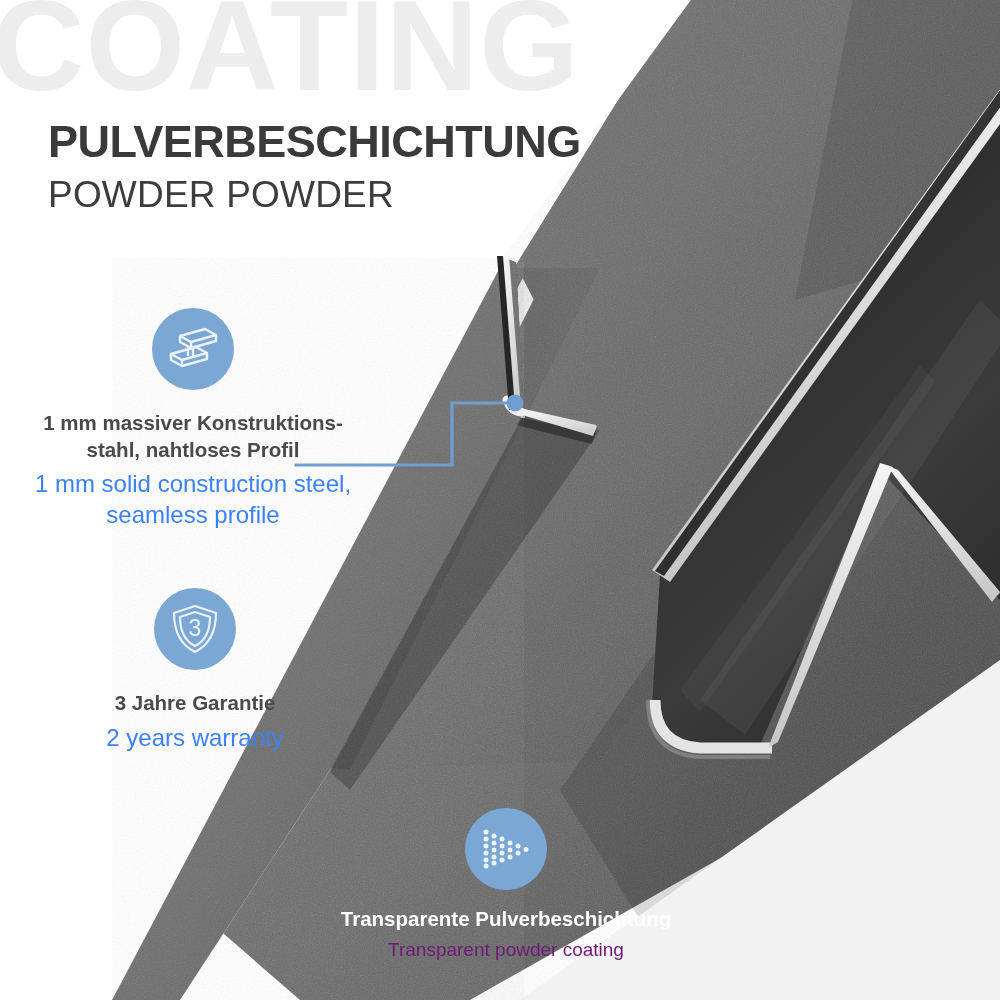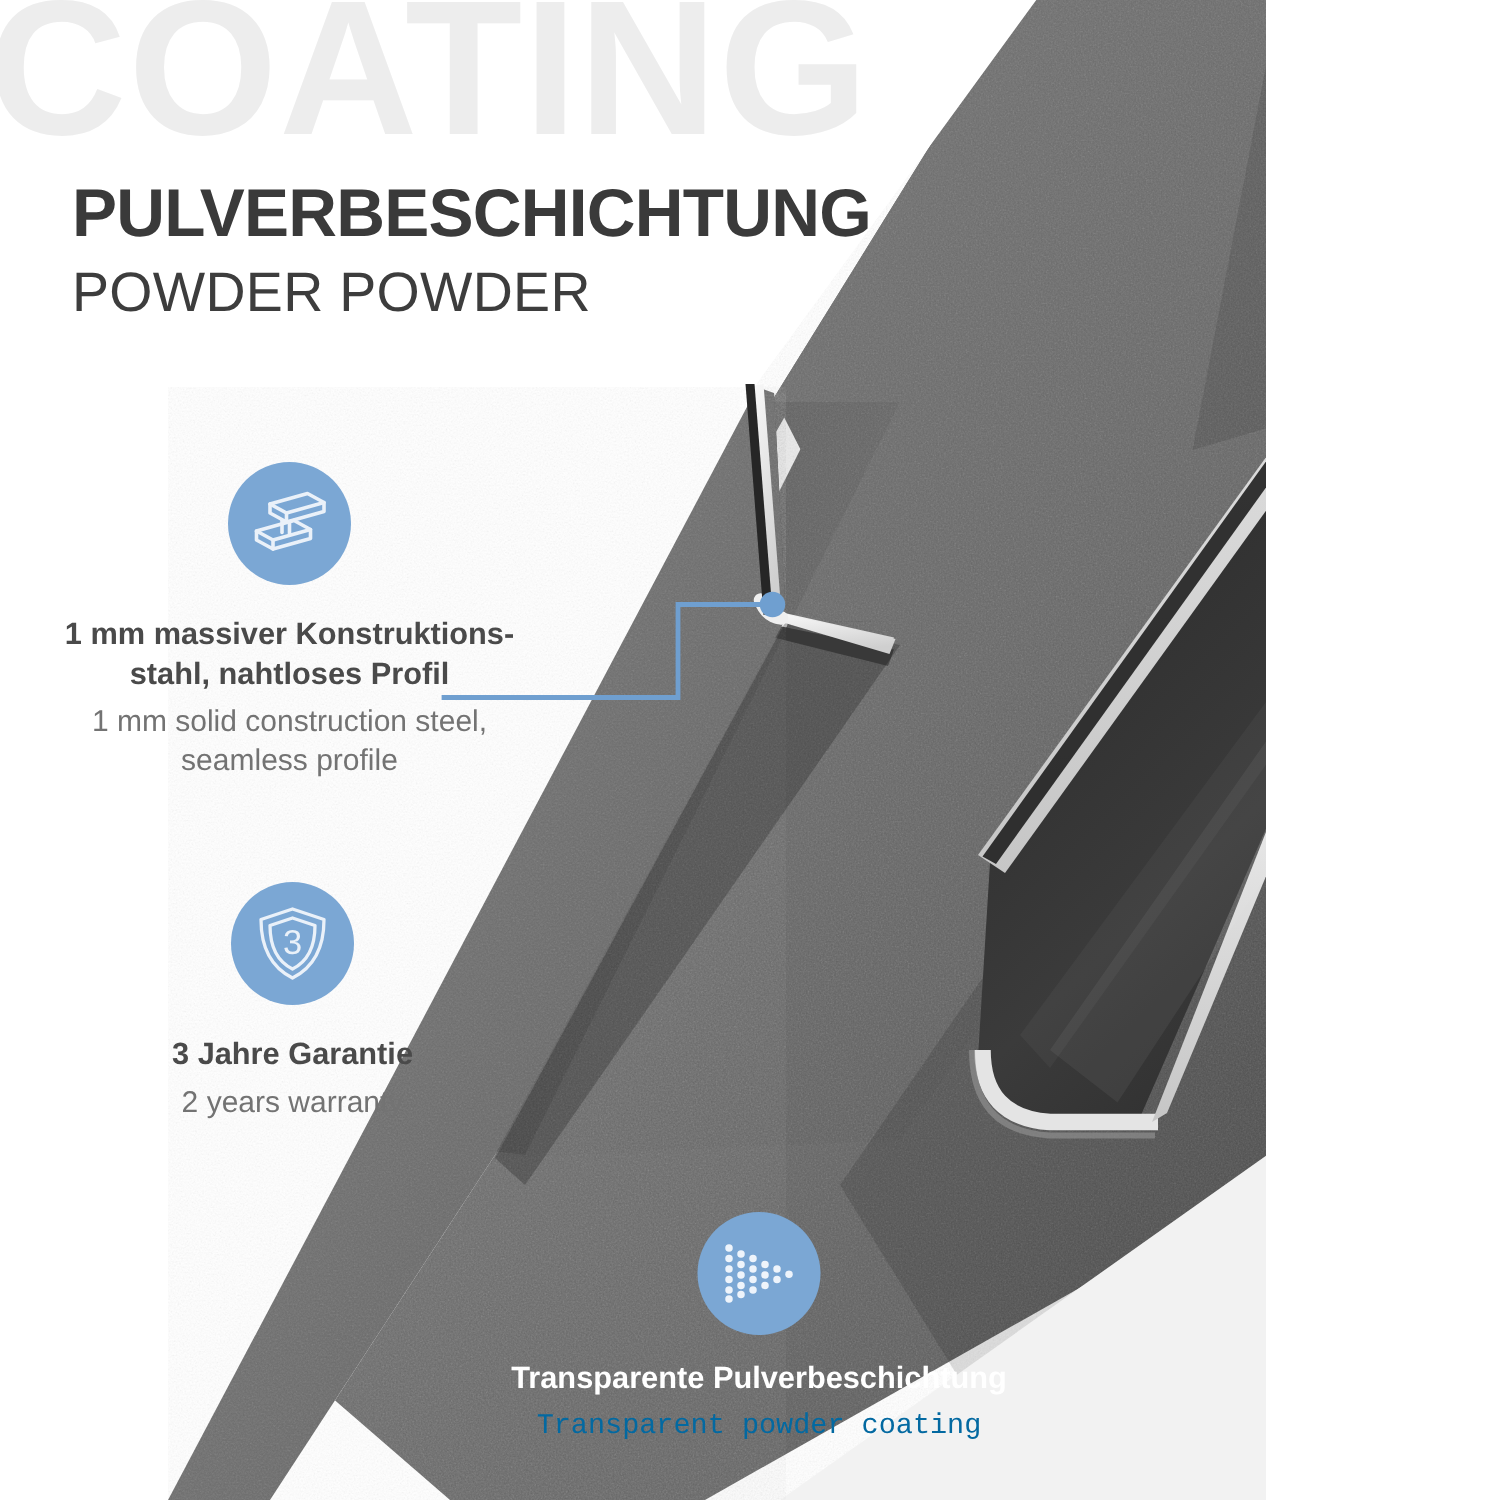--- a/index.html
+++ b/index.html
@@ -5,21 +5,21 @@
   html, body {
     margin: 0;
     padding: 0;
     background: #ffffff;
   }
   body {
     font-family: "Liberation Sans", sans-serif;
   }
   .canvas {
     position: relative;
-    width: 844px;
+    width: 1000px;
     height: 1000px;
     overflow: hidden;
     background: #ffffff;
   }
 
   
   .photo-layer {
     position: absolute;
     inset: 0;
     width: 1000px;
@@ -81,36 +81,36 @@
   .feature-de {
     font-size: 20.5px;
     font-weight: 700;
     color: #4a4a4a;
     line-height: 1.3;
     margin-top: 20px;
     white-space: pre-line;
     text-align: center;
   }
   .feature-en {
-    font-size: 20px;
+    font-size: 24px;
     font-weight: 400;
-    color: #737373;
+    color: #3b82f6;
     line-height: 1.3;
     margin-top: 5px;
     white-space: pre-line;
   }
 
   
   #feature-steel { left: 28px; top: 308px; width: 330px; }
   
   #feature-warranty { left: 75px; top: 588px; width: 240px; }
   
   #feature-coating { left: 320px; top: 808px; width: 372px; }
   #feature-coating .feature-de { color: #ffffff; font-size: 20.5px; margin-top: 16px; }
-  #feature-coating .feature-en { color: #0369a1; font-size: 19px; font-family: Liberation Mono, monospace; }
+  #feature-coating .feature-en { color: #701a75; font-size: 19px; }
 
   
   .connector {
     position: absolute;
     left: 0;
     top: 0;
     width: 1000px;
     height: 1000px;
     pointer-events: none;
   }

